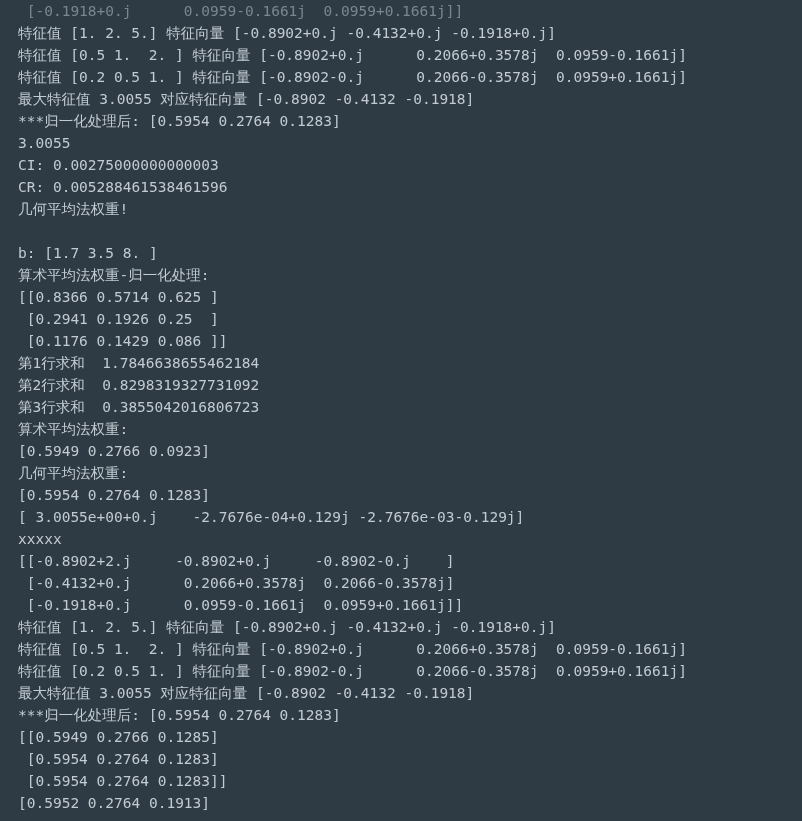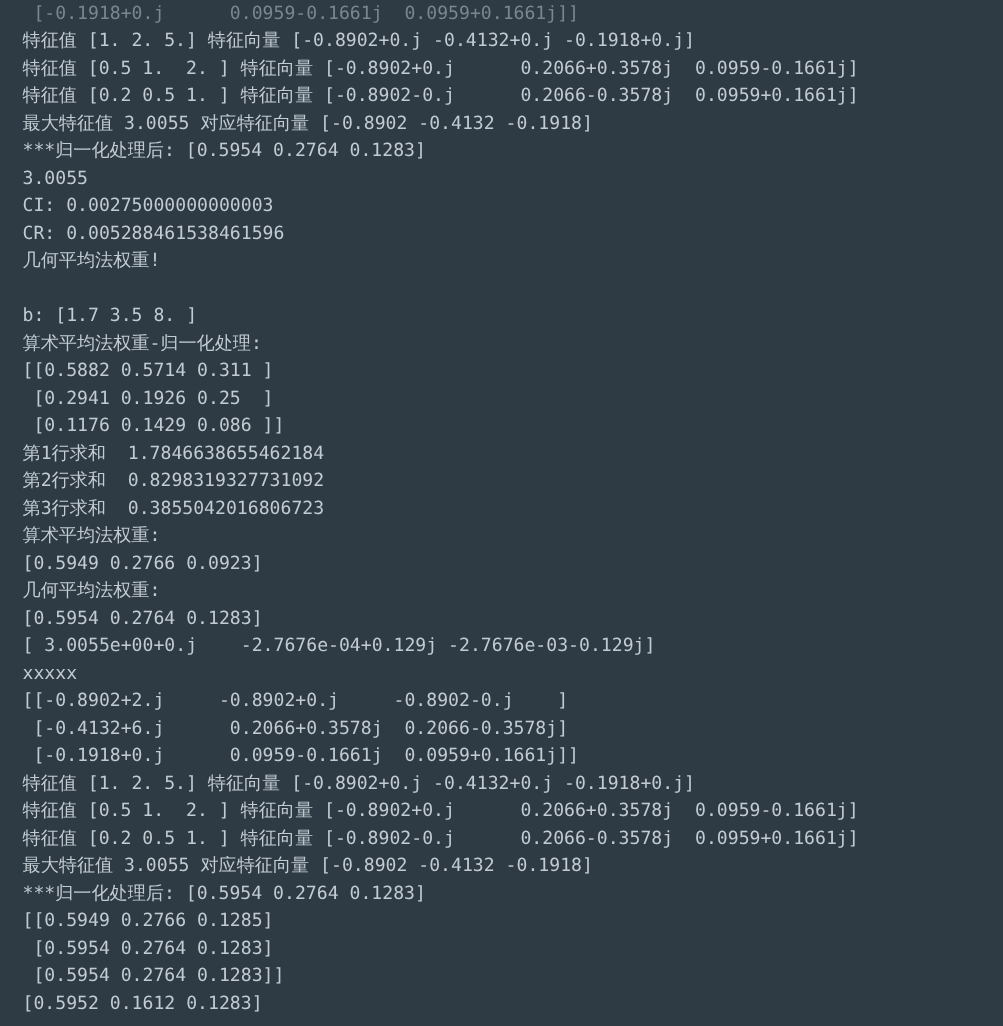--- a/index.html
+++ b/index.html
@@ -30,37 +30,37 @@
 <span>特征值 [0.2 0.5 1. ] 特征向量 [-0.8902-0.j      0.2066-0.3578j  0.0959+0.1661j]</span>
 <span>最大特征值 3.0055 对应特征向量 [-0.8902 -0.4132 -0.1918]</span>
 <span>***归一化处理后: [0.5954 0.2764 0.1283]</span>
 <span>3.0055</span>
 <span>CI: 0.00275000000000003</span>
 <span>CR: 0.005288461538461596</span>
 <span>几何平均法权重!</span>
 <span></span>
 <span>b: [1.7 3.5 8. ]</span>
 <span>算术平均法权重-归一化处理:</span>
-<span>[[0.5882 0.5714 0.311 ]</span>
+<span>[[0.8366 0.5714 0.625 ]</span>
 <span> [0.2941 0.1926 0.25  ]</span>
 <span> [0.1176 0.1429 0.086 ]]</span>
 <span>第1行求和  1.7846638655462184</span>
 <span>第2行求和  0.8298319327731092</span>
 <span>第3行求和  0.3855042016806723</span>
 <span>算术平均法权重:</span>
 <span>[0.5949 0.2766 0.0923]</span>
 <span>几何平均法权重:</span>
 <span>[0.5954 0.2764 0.1283]</span>
 <span>[ 3.0055e+00+0.j    -2.7676e-04+0.129j -2.7676e-03-0.129j]</span>
 <span>xxxxx</span>
 <span>[[-0.8902+2.j     -0.8902+0.j     -0.8902-0.j    ]</span>
-<span> [-0.4132+6.j      0.2066+0.3578j  0.2066-0.3578j]</span>
+<span> [-0.4132+0.j      0.2066+0.3578j  0.2066-0.3578j]</span>
 <span> [-0.1918+0.j      0.0959-0.1661j  0.0959+0.1661j]]</span>
 <span>特征值 [1. 2. 5.] 特征向量 [-0.8902+0.j -0.4132+0.j -0.1918+0.j]</span>
 <span>特征值 [0.5 1.  2. ] 特征向量 [-0.8902+0.j      0.2066+0.3578j  0.0959-0.1661j]</span>
 <span>特征值 [0.2 0.5 1. ] 特征向量 [-0.8902-0.j      0.2066-0.3578j  0.0959+0.1661j]</span>
 <span>最大特征值 3.0055 对应特征向量 [-0.8902 -0.4132 -0.1918]</span>
 <span>***归一化处理后: [0.5954 0.2764 0.1283]</span>
 <span>[[0.5949 0.2766 0.1285]</span>
 <span> [0.5954 0.2764 0.1283]</span>
 <span> [0.5954 0.2764 0.1283]]</span>
-<span>[0.5952 0.1612 0.1283]</span>
+<span>[0.5952 0.2764 0.1913]</span>
 </pre>
 
 </body></html>

